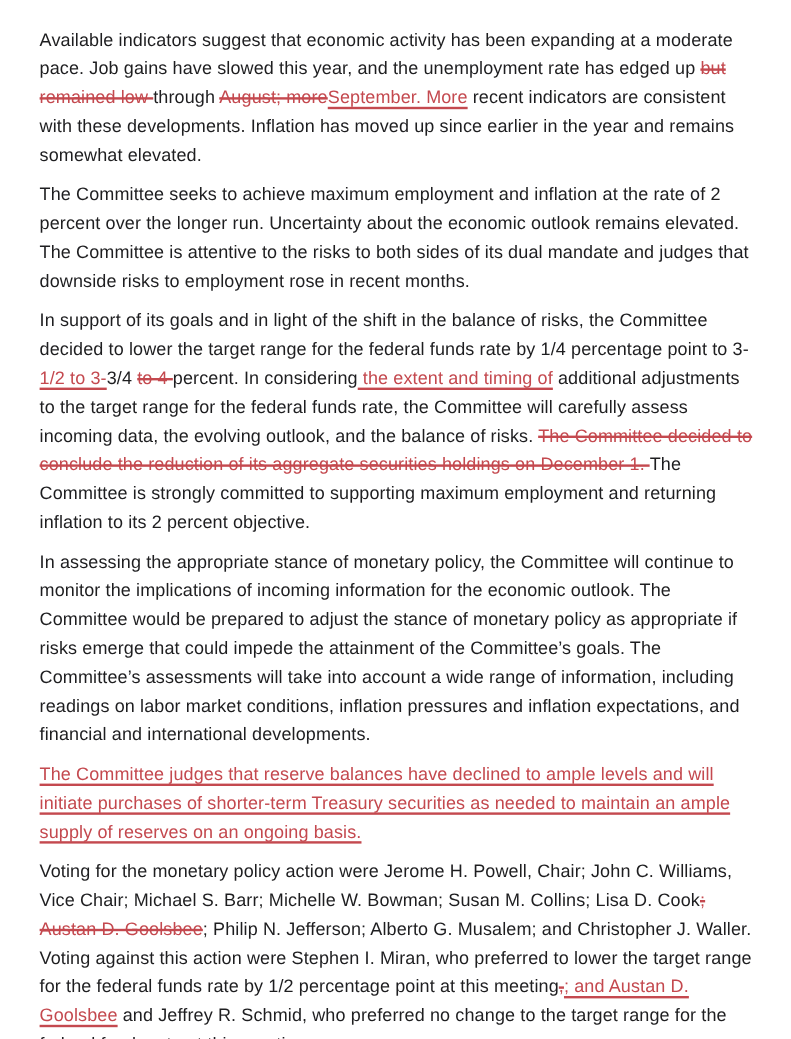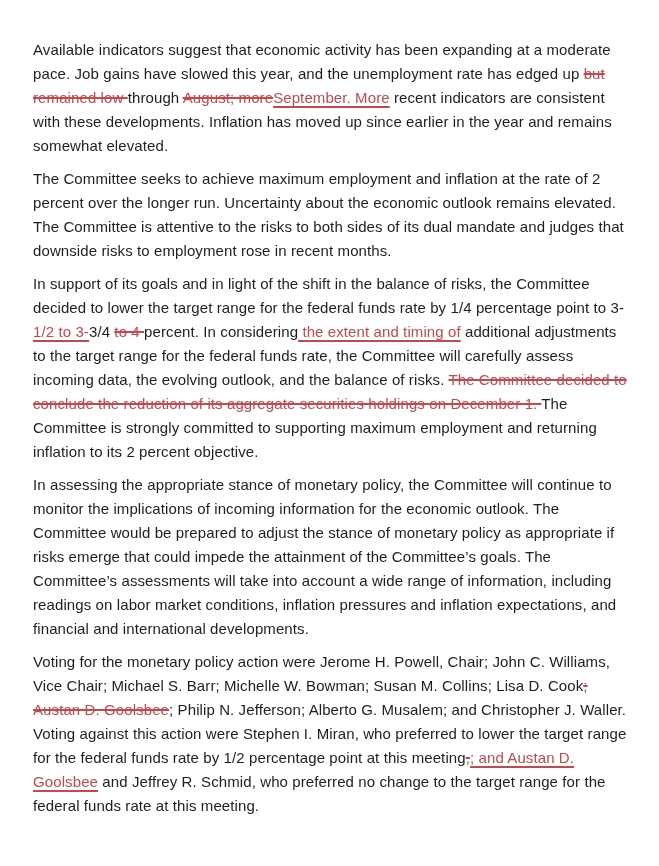--- a/index.html
+++ b/index.html
@@ -9,21 +9,21 @@
   }
   * { margin: 0; padding: 0; box-sizing: border-box; }
   html, body {
     background: var(--page-background);
     font-family: "Liberation Sans", sans-serif;
   }
   .page {
     width: 659px;
     height: 866px;
     background: var(--page-background);
-    padding: 38px 31px 20px 33px;
+    padding: 22px 31px 20px 33px;
     overflow: hidden;
   }
   .doc-body {
     color: var(--text);
     font-size: 15px;
     line-height: 24px;
     letter-spacing: 0.1px;
   }
   .para {
     margin-bottom: 9px;
@@ -46,15 +46,16 @@
 </style>
 </head>
 <body>
 
 <div class="page">
   <div class="doc-body">
       <p class="para"><span class="seg-normal">Available indicators suggest that economic activity has been expanding at a moderate pace. Job gains have slowed this year, and the unemployment rate has edged up </span><span class="seg-deleted">but remained low </span><span class="seg-normal">through </span><span class="seg-deleted">August; more</span><span class="seg-inserted">September. More</span><span class="seg-normal"> recent indicators are consistent with these developments. Inflation has moved up since earlier in the year and remains somewhat elevated.</span></p>
       <p class="para"><span class="seg-normal">The Committee seeks to achieve maximum employment and inflation at the rate of 2 percent over the longer run. Uncertainty about the economic outlook remains elevated. The Committee is attentive to the risks to both sides of its dual mandate and judges that downside risks to employment rose in recent months.</span></p>
       <p class="para"><span class="seg-normal">In support of its goals and in light of the shift in the balance of risks, the Committee decided to lower the target range for the federal funds rate by 1/4 percentage point to 3-</span><span class="seg-inserted">1/2 to 3-</span><span class="seg-normal">3/4 </span><span class="seg-deleted">to 4 </span><span class="seg-normal">percent. In considering</span><span class="seg-inserted"> the extent and timing of</span><span class="seg-normal"> additional adjustments to the target range for the federal funds rate, the Committee will carefully assess incoming data, the evolving outlook, and the balance of risks. </span><span class="seg-deleted">The Committee decided to conclude the reduction of its aggregate securities holdings on December 1. </span><span class="seg-normal">The Committee is strongly committed to supporting maximum employment and returning inflation to its 2 percent objective.</span></p>
       <p class="para"><span class="seg-normal">In assessing the appropriate stance of monetary policy, the Committee will continue to monitor the implications of incoming information for the economic outlook. The Committee would be prepared to adjust the stance of monetary policy as appropriate if risks emerge that could impede the attainment of the Committee’s goals. The Committee’s assessments will take into account a wide range of information, including readings on labor market conditions, inflation pressures and inflation expectations, and financial and international developments.</span></p>
+      <p class="para"><span class="seg-inserted">The Committee judges that reserve balances have declined to ample levels and will initiate purchases of shorter-term Treasury securities as needed to maintain an ample supply of reserves on an ongoing basis.</span></p>
       <p class="para"><span class="seg-normal">Voting for the monetary policy action were Jerome H. Powell, Chair; John C. Williams, Vice Chair; Michael S. Barr; Michelle W. Bowman; Susan M. Collins; Lisa D. Cook</span><span class="seg-deleted">; Austan D. Goolsbee</span><span class="seg-normal">; Philip N. Jefferson; Alberto G. Musalem; and Christopher J. Waller. Voting against this action were Stephen I. Miran, who preferred to lower the target range for the federal funds rate by 1/2 percentage point at this meeting</span><span class="seg-deleted">,</span><span class="seg-inserted">; and Austan D. Goolsbee</span><span class="seg-normal"> and Jeffrey R. Schmid, who preferred no change to the target range for the federal funds rate at this meeting.</span></p>
     </div>
 </div>
 
 </body></html>

